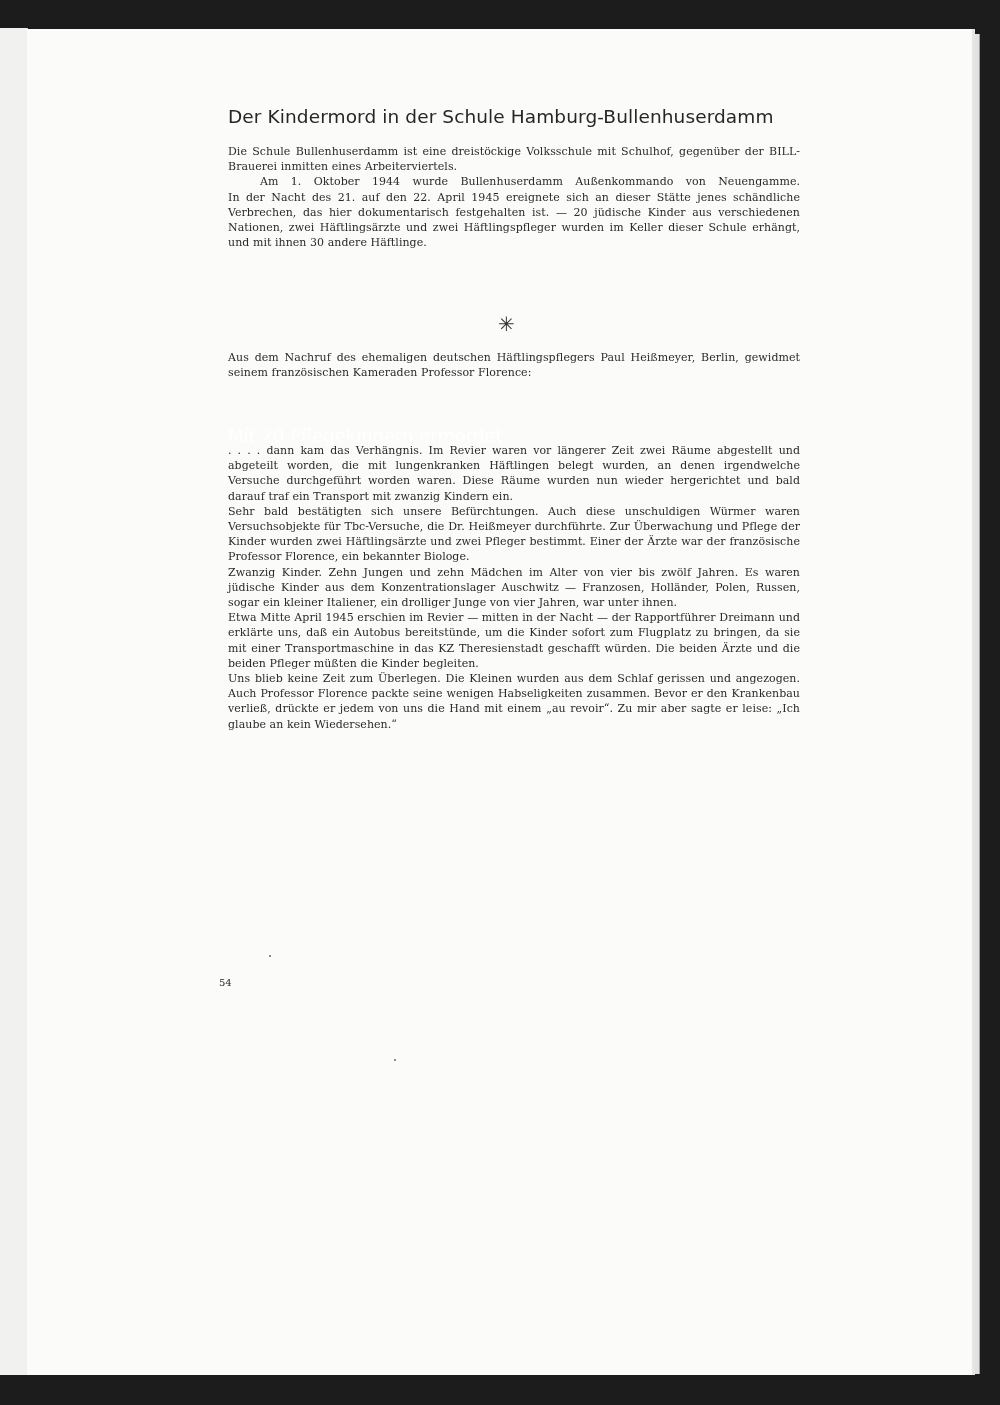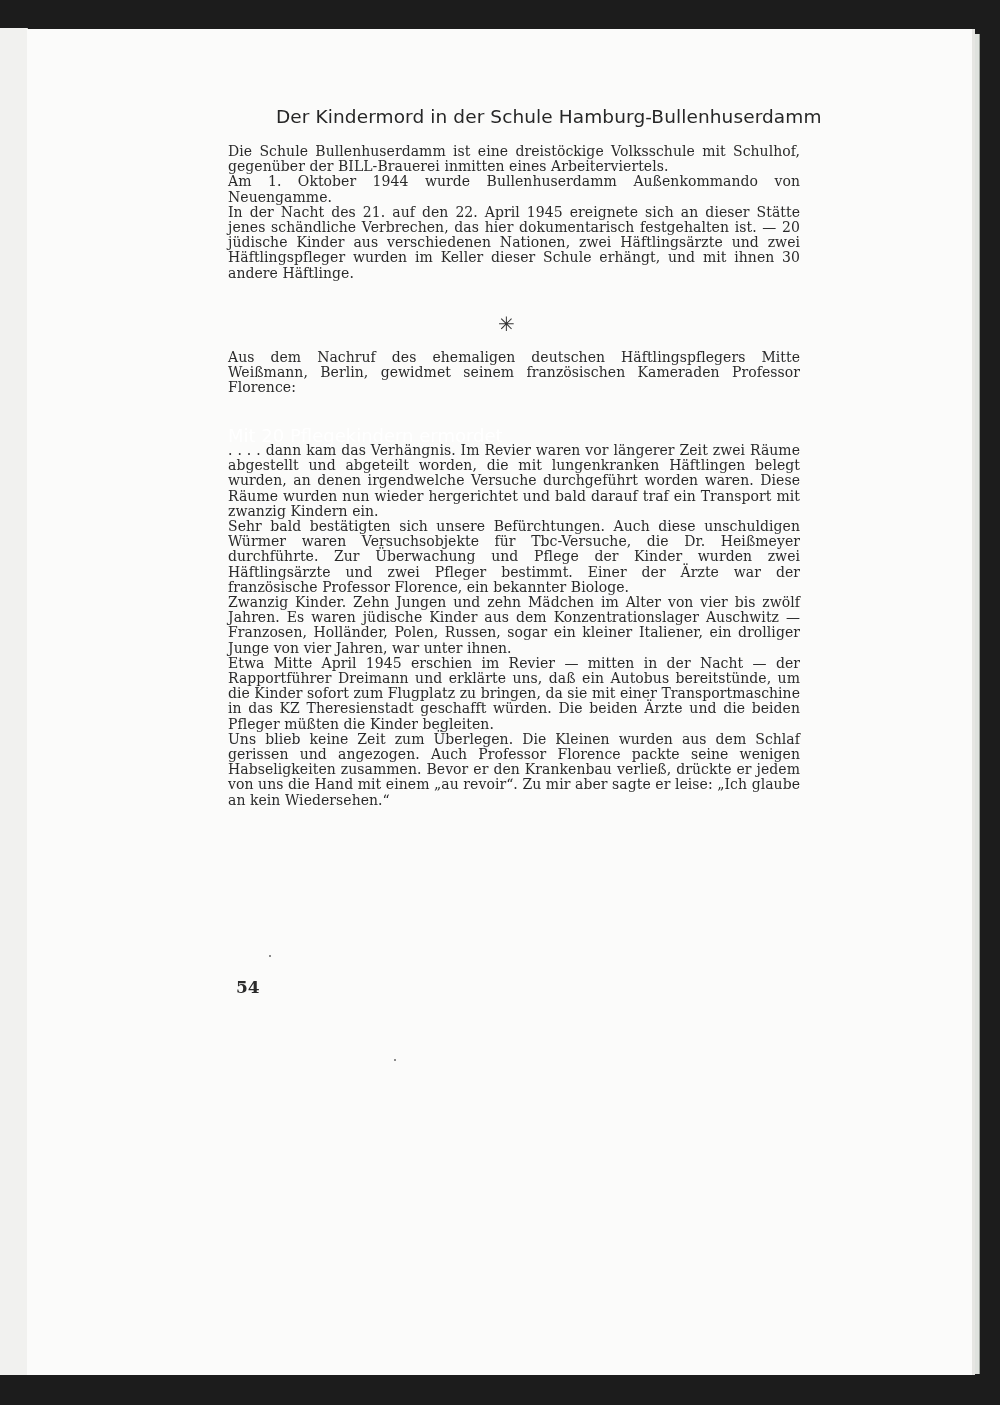--- a/index.html
+++ b/index.html
@@ -26,64 +26,63 @@
   }
   .col {
     position: absolute; left: 228px; width: 572px;
     color: #2a2a2a;
   }
   .h1 {
     position: absolute; left: 228px; top: 106px;
     font-family: "DejaVu Sans", sans-serif;
     font-size: 18.5px; letter-spacing: 0.1px; color: #262626;
     white-space: nowrap;
-    margin-left: 48px;
   }
   .h2 {
     position: absolute; left: 228px; top: 425px;
     font-family: "DejaVu Sans", sans-serif;
     font-size: 18px; color: #ffffff; white-space: nowrap;
   }
   .para {
-    font-size: 14px; line-height: 15.2px;
+    font-size: 11px; line-height: 15.2px;
     text-align: justify; margin: 0;
     letter-spacing: 0.05px;
   }
   .p1 { top: 144px; }
   .asterisk {
     position: absolute; left: 498px; top: 312px;
     font-size: 20px; color: #333; font-family: "DejaVu Sans", sans-serif;
   }
   .p2 { top: 350px; }
   .p3 { top: 443px; }
   .pagenum {
-    position: absolute; left: 236px; top: 977px;
-    font-size: 17px; color: #2a2a2a; font-weight: bold;
+    position: absolute; left: 219px; top: 977px;
+    font-size: 10px; color: #2a2a2a;
   }
   .speck { position: absolute; width: 2px; height: 2px; background: #666; border-radius: 1px; }
 </style>
 </head>
 <body>
 
 <div class="left-page"></div>
 <div class="page"></div>
 <div class="page-edge"></div>
 
 <div class="h1">Der Kindermord in der Schule Hamburg-Bullenhuserdamm</div>
 
 <div class="col p1">
   <p class="para">Die Schule Bullenhuserdamm ist eine dreistöckige Volksschule mit Schulhof, gegenüber der BILL-Brauerei inmitten eines Arbeiterviertels.</p>
-  <p class="para" style="text-align-last: justify;">Am 1. Oktober 1944 wurde Bullenhuserdamm Außenkommando von Neuengamme.</p>
+  <p class="para" style="text-align-last: justify; margin-left: 32px;">Am 1. Oktober 1944 wurde Bullenhuserdamm Außenkommando von Neuengamme.</p>
   <p class="para">In der Nacht des 21. auf den 22. April 1945 ereignete sich an dieser Stätte jenes schändliche Verbrechen, das hier dokumentarisch festgehalten ist. — 20 jüdische Kinder aus verschiedenen Nationen, zwei Häftlingsärzte und zwei Häftlingspfleger wurden im Keller dieser Schule erhängt, und mit ihnen 30 andere Häftlinge.</p>
 </div>
 
 <div class="asterisk">✳</div>
 
 <div class="col p2">
-  <p class="para">Aus dem Nachruf des ehemaligen deutschen Häftlingspflegers Mitte Weißmann, Berlin, gewidmet seinem französischen Kameraden Professor Florence:</p>
+  <p class="para">Aus dem Nachruf des ehemaligen deutschen Häftlingspflegers Paul Heißmeyer, Berlin, gewidmet seinem französischen Kameraden Professor Florence:</p>
 </div>
 
 <div class="h2">Mit 20 Pflegekindern ermordet</div>
 
 <div class="col p3">
   <p class="para">. . . . dann kam das Verhängnis. Im Revier waren vor längerer Zeit zwei Räume abgestellt und abgeteilt worden, die mit lungenkranken Häftlingen belegt wurden, an denen irgendwelche Versuche durchgeführt worden waren. Diese Räume wurden nun wieder hergerichtet und bald darauf traf ein Transport mit zwanzig Kindern ein.</p>
   <p class="para">Sehr bald bestätigten sich unsere Befürchtungen. Auch diese unschuldigen Würmer waren Versuchsobjekte für Tbc-Versuche, die Dr. Heißmeyer durchführte. Zur Überwachung und Pflege der Kinder wurden zwei Häftlingsärzte und zwei Pfleger bestimmt. Einer der Ärzte war der französische Professor Florence, ein bekannter Biologe.</p>
   <p class="para">Zwanzig Kinder. Zehn Jungen und zehn Mädchen im Alter von vier bis zwölf Jahren. Es waren jüdische Kinder aus dem Konzentrationslager Auschwitz — Franzosen, Holländer, Polen, Russen, sogar ein kleiner Italiener, ein drolliger Junge von vier Jahren, war unter ihnen.</p>
   <p class="para">Etwa Mitte April 1945 erschien im Revier — mitten in der Nacht — der Rapportführer Dreimann und erklärte uns, daß ein Autobus bereitstünde, um die Kinder sofort zum Flugplatz zu bringen, da sie mit einer Transportmaschine in das KZ Theresienstadt geschafft würden. Die beiden Ärzte und die beiden Pfleger müßten die Kinder begleiten.</p>
   <p class="para">Uns blieb keine Zeit zum Überlegen. Die Kleinen wurden aus dem Schlaf gerissen und angezogen. Auch Professor Florence packte seine wenigen Habseligkeiten zusammen. Bevor er den Krankenbau verließ, drückte er jedem von uns die Hand mit einem „au revoir“. Zu mir aber sagte er leise: „Ich glaube an kein Wiedersehen.“</p>

